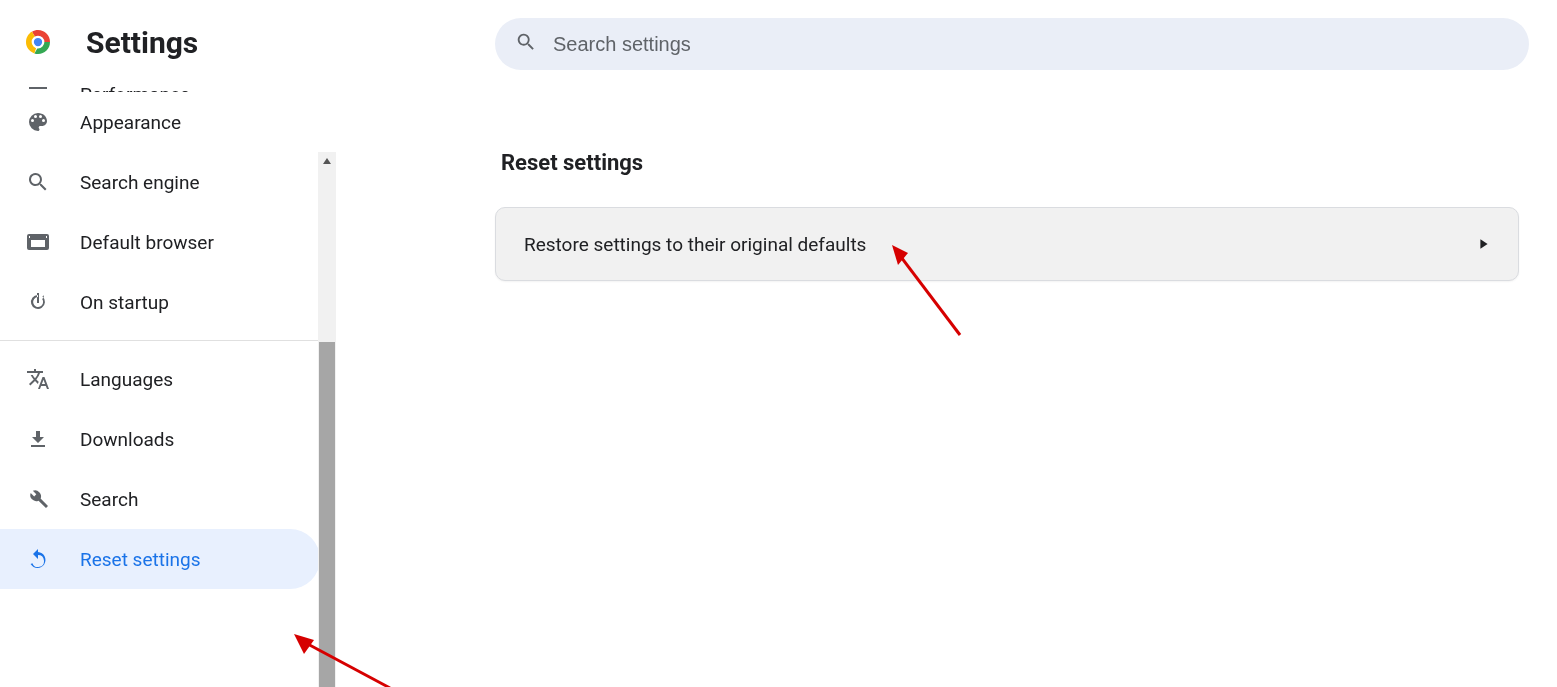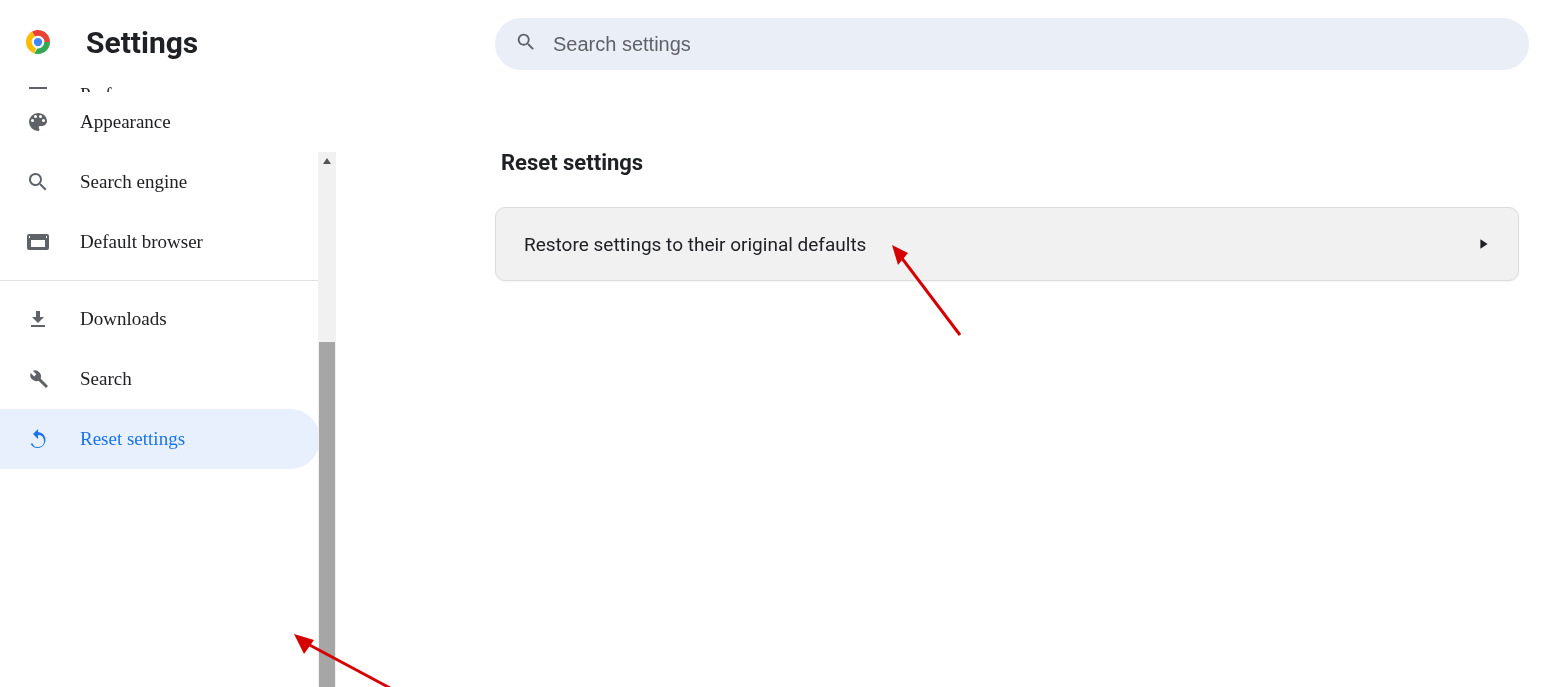--- a/index.html
+++ b/index.html
@@ -42,21 +42,21 @@
   }
   .sidebar-inner { width: 336px; }
   .nav-item {
     display: flex; align-items: center;
     height: 60px; padding-left: 26px; padding-right: 12px;
     font-size: 19px; color: #202124; cursor: pointer;
     border-top-right-radius: 30px; border-bottom-right-radius: 30px;
     width: 320px;
   }
   .nav-item .nav-icon { width: 24px; height: 24px; fill: #5f6368; flex: 0 0 auto; }
-  .nav-item .nav-label { margin-left: 30px; font-family: Liberation Serif, serif; }
+  .nav-item .nav-label { margin-left: 30px; }
   .nav-item.active {
     background: #e8f0fe; color: #1a73e8;
   }
   .nav-item.active .nav-icon { fill: #1a73e8; }
   .nav-item.cut { height: 24px; overflow: hidden; align-items: flex-end; padding-bottom: 0;}
   .nav-item.cut .nav-label, .nav-item.cut .nav-icon { transform: translateY(14px); }
   .divider { height: 1px; background: #e0e0e0; width: 336px; margin: 8px 0; }
 
   
   .scrollbar-track {
@@ -155,23 +155,39 @@
 
     <div class="nav-item">
       <span class="nav-icon">
         <svg viewBox="0 0 24 24">
             <path d="M3 5h18a1 1 0 011 1v12a1 1 0 01-1 1H3a1 1 0 01-1-1V6a1 1 0 011-1zm1 4v9h16V9H4zm0-2h16V7H4v0z" fill="none" stroke="#5f6368" stroke-width="2"></path>
           </svg>
       </span>
       <span class="nav-label">Default browser</span>
     </div>
 
+    <div class="nav-item">
+      <span class="nav-icon">
+        <svg viewBox="0 0 24 24">
+            <path d="M13 3h-2v10h2V3zm4.8 2.2l-1.4 1.4A7 7 0 1112 5v2a5 5 0 104.2 2.1l1.6-1.9z"></path>
+          </svg>
+      </span>
+      <span class="nav-label">On startup</span>
+    </div>
 
     <div class="divider"></div>
 
+    <div class="nav-item">
+      <span class="nav-icon">
+        <svg viewBox="0 0 24 24">
+            <path d="M12.9 15l-2.6-2.5.03-.03A17.5 17.5 0 0014 6h3V4h-7V2H8v2H1v2h11a15.6 15.6 0 01-3 5.3A15.5 15.5 0 016.8 8H4.7a17.5 17.5 0 003 4.5L3 17.1 4.4 18.5 9 14l2.9 2.9.7-1.9zM18.5 10h-2L12 22h2l1.1-3h4.7L21 22h2l-4.5-12zm-2.6 7l1.6-4.3L19.1 17h-3.2z"></path>
+          </svg>
+      </span>
+      <span class="nav-label">Languages</span>
+    </div>
 
     <div class="nav-item">
       <span class="nav-icon">
         <svg viewBox="0 0 24 24">
             <path d="M19 18H5v2h14v-2zm-7-2l6-6h-4V4h-4v6H6l6 6z"></path>
           </svg>
       </span>
       <span class="nav-label">Downloads</span>
     </div>
 

